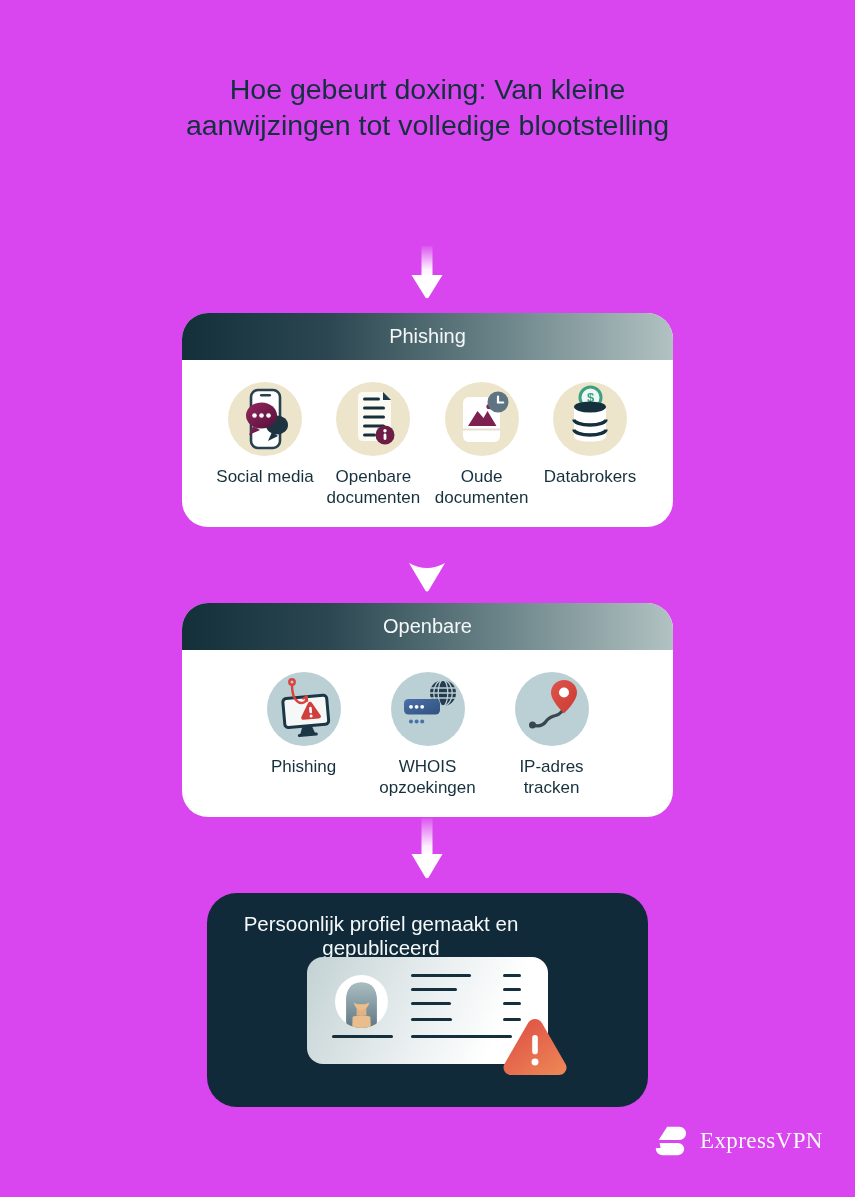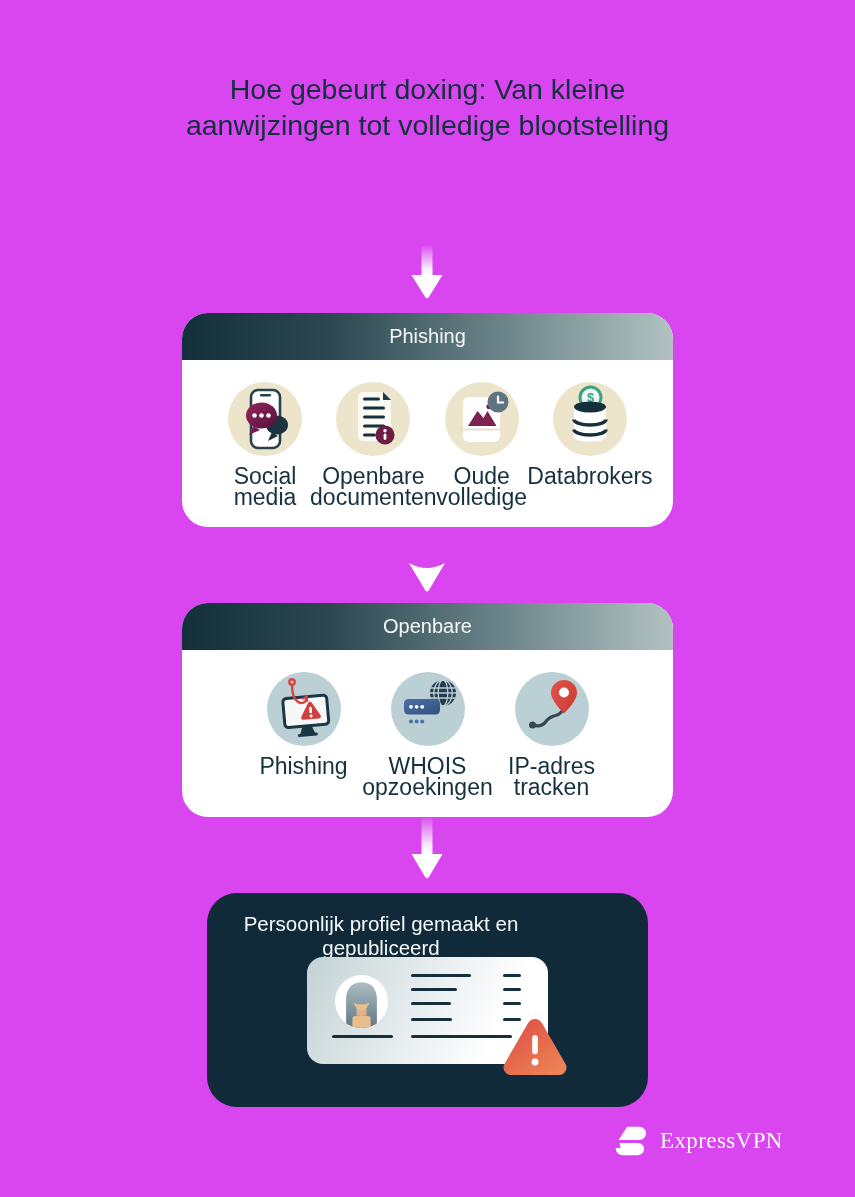--- a/index.html
+++ b/index.html
@@ -43,42 +43,42 @@
     background:linear-gradient(90deg,#13303a 0%,#2c4751 30%,#6b8489 65%,#b2c2c2 100%);
     color:#f4f8f8;font-size:20px;
   }
   .card-body{display:flex;padding:22px 31px 0 31px;}
   .card-sources .card-body{justify-content:space-between;}
   .card-tactics .card-body{justify-content:center;gap:12px;}
   .item{display:flex;flex-direction:column;align-items:center;width:104px;}
   .card-tactics .item{width:112px;}
   .item .item-label{
     margin-top:10px;text-align:center;color:#16313d;
-    font-size:23px;line-height:21px;
+    font-size:17px;line-height:21px;
   }
   
   .result-card{
     position:absolute;left:207px;top:893px;width:441px;height:214px;
     border-radius:30px;background:#112a3a;
   }
   .result-title{
     position:absolute;top:19px;left:0;width:348px;text-align:center;
     color:#f5f9f9;font-size:20.5px;
   }
   .idcard{
     position:absolute;left:100px;top:64px;width:241px;height:107px;
     border-radius:16px;
     background:linear-gradient(115deg,#c3d2d4 0%,#e7edee 45%,#ffffff 78%);
   }
   .idcard .id-avatar{position:absolute;left:28px;top:18px;}
   .idline{position:absolute;height:3px;border-radius:2px;background:#15303c;}
   .warn-badge{position:absolute;left:292px;top:122px;}
   
   .brand{
-    position:absolute;left:610px;top:1124px;
+    position:absolute;left:650px;top:1124px;
     display:flex;align-items:center;gap:10px;
   }
   .brand .brand-name{
     color:#f6fbfa;font-size:23px;
     font-family:"Liberation Serif","DejaVu Serif",serif;
     letter-spacing:.4px;
   }
   .defs-holder{position:absolute;width:0;height:0;overflow:hidden;}
 </style>
 </head>
@@ -167,21 +167,21 @@
       <div class="item">
         <svg width="74" height="74" viewBox="0 0 74 74">
           <circle cx="37" cy="37" r="37" fill="#ece5cb"></circle>
           <rect x="18" y="15" width="37" height="45" rx="6" fill="#ffffff"></rect>
           <rect x="18" y="46.5" width="37" height="2" fill="#e5e1d2"></rect>
           <path d="M23,44 l9.5,-15 6,7 4,-7 9,15 z" fill="#7d2150"></path>
           <circle cx="44" cy="24.5" r="2.6" fill="#7d2150"></circle>
           <circle cx="53" cy="20" r="10.5" fill="#5e7482"></circle>
           <path d="M53,14.5 V20.5 H58.2" stroke="#ffffff" stroke-width="2.2" fill="none" stroke-linecap="round"></path>
         </svg>
-        <span class="item-label">Oude volledige</span>
+        <span class="item-label">Oude documenten</span>
       </div>
 
       <div class="item">
         <svg width="74" height="74" viewBox="0 0 74 74">
           <circle cx="37" cy="37" r="37" fill="#ece5cb"></circle>
           <circle cx="37.5" cy="15.5" r="10.5" fill="#eef7f3" stroke="#3aa183" stroke-width="3"></circle>
           <text x="37.5" y="20.2" font-size="13" font-weight="bold" fill="#3aa183" text-anchor="middle" font-family="Liberation Sans, sans-serif">$</text>
           <path d="M21,25 h32 v29 q0,5.5 -16,5.5 q-16,0 -16,-5.5 z" fill="#ffffff"></path>
           <ellipse cx="37" cy="25" rx="16" ry="5.5" fill="#15303c"></ellipse>
           <path d="M21,37.5 a16,5.5 0 0 0 32,0" stroke="#15303c" stroke-width="3.4" fill="none"></path>

